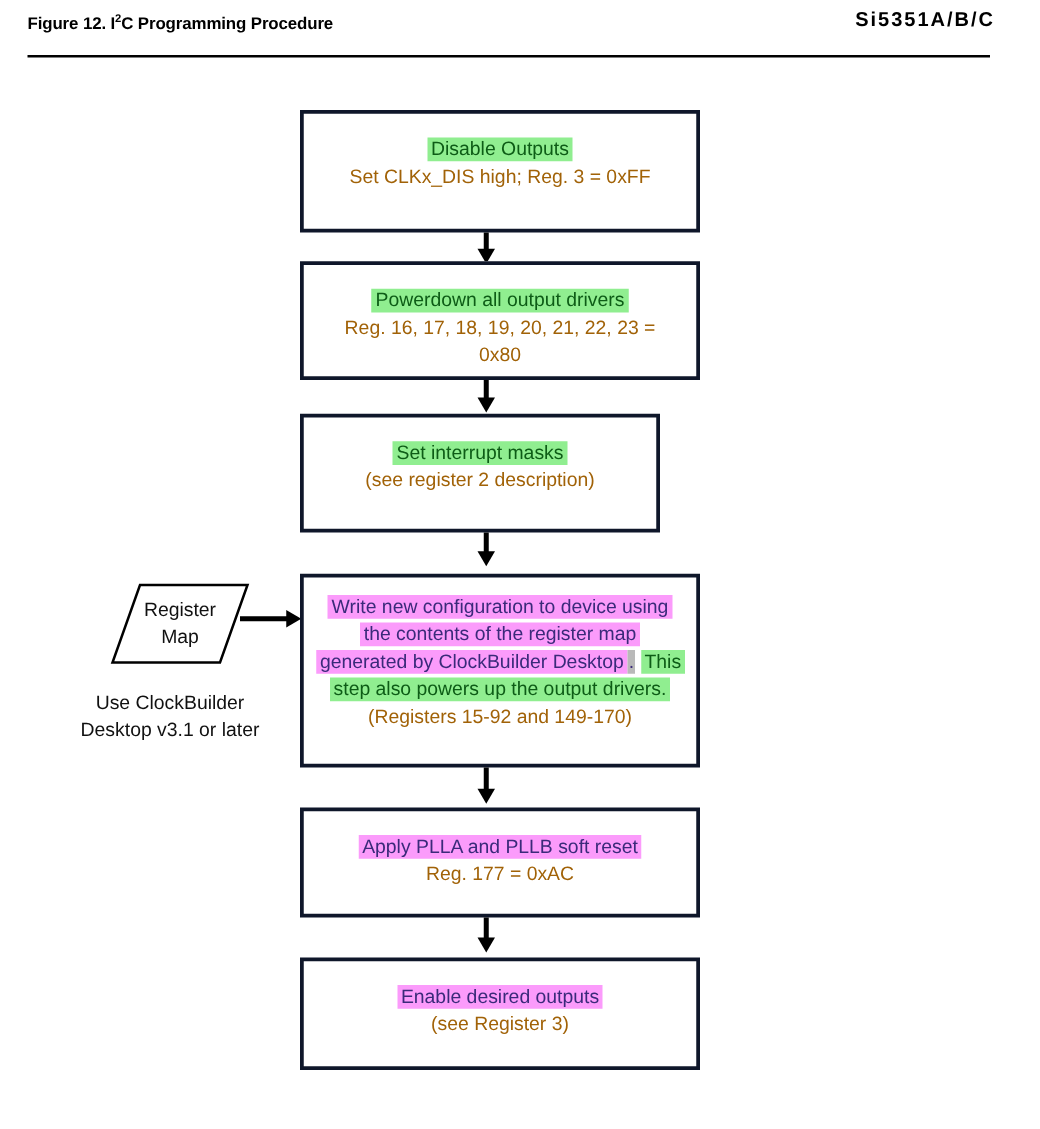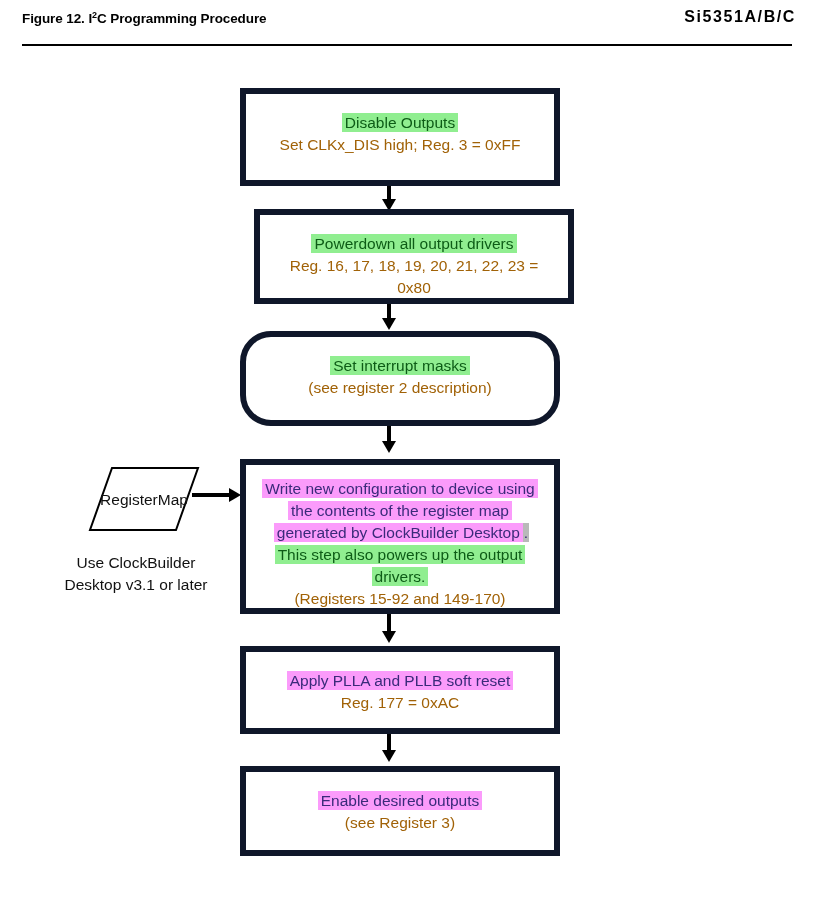--- a/index.html
+++ b/index.html
@@ -61,21 +61,21 @@
     position: absolute;
     left: 0;
     top: 0;
     width: 832px;
     height: 903px;
   }
 
   .node-box {
     position: absolute;
     box-sizing: border-box;
-    border: 6px solid #0f172a;
+    border: 3px solid #0f172a;
     background: #ffffff;
     text-align: center;
     font-size: 15.5px;
     line-height: 22px;
     color: #111111;
     padding-top: 18px;
   }
 
   .node-line {
     display: block;
@@ -161,21 +161,21 @@
     top: 0;
     overflow: visible;
   }
   #register-map-label {
     position: absolute;
     left: 0;
     top: 0;
     width: 112px;
     height: 66px;
     display: flex;
-    flex-direction: row;
+    flex-direction: column;
     align-items: center;
     justify-content: center;
     font-size: 15.5px;
     line-height: 21px;
     color: #111111;
     text-align: center;
   }
 
   #cbd-note {
     position: absolute;
@@ -199,29 +199,29 @@
 
 <div id="flowchart">
 
   <div class="node-box" id="box-disable" style="left:240px; top:88px; width:320px; height:98px;">
     <span class="node-line"><span class="hl-green">Disable Outputs</span></span>
     <span class="node-line plain">Set CLKx_DIS high; Reg. 3 = 0xFF</span>
   </div>
 
   <div class="v-arrow" style="left:387px; top:186px; height:14px;"></div>
 
-  <div class="node-box" id="box-powerdown" style="left:254px; top:209px; width:320px; height:95px;">
+  <div class="node-box" id="box-powerdown" style="left:240px; top:209px; width:320px; height:95px;">
     <span class="node-line"><span class="hl-green">Powerdown all output drivers</span></span>
     <span class="node-line plain">Reg. 16, 17, 18, 19, 20, 21, 22, 23 =</span>
     <span class="node-line plain">0x80</span>
   </div>
 
   <div class="v-arrow" style="left:387px; top:304px; height:15px;"></div>
 
-  <div class="node-box" id="box-interrupt" style="left:240px; top:331px; width:320px; height:95px;border-radius:31px;">
+  <div class="node-box" id="box-interrupt" style="left:240px; top:331px; width:288px; height:95px;">
     <span class="node-line"><span class="hl-green">Set interrupt masks</span></span>
     <span class="node-line plain">(see register 2 description)</span>
   </div>
 
   <div class="v-arrow" style="left:387px; top:426px; height:16px;"></div>
 
   <div id="register-map-shape">
     <svg width="112" height="66" viewBox="0 0 112 66">
       <polygon points="24,2 110,2 88,64 2,64" fill="#ffffff" stroke="#000000" stroke-width="2"></polygon>
     </svg>

